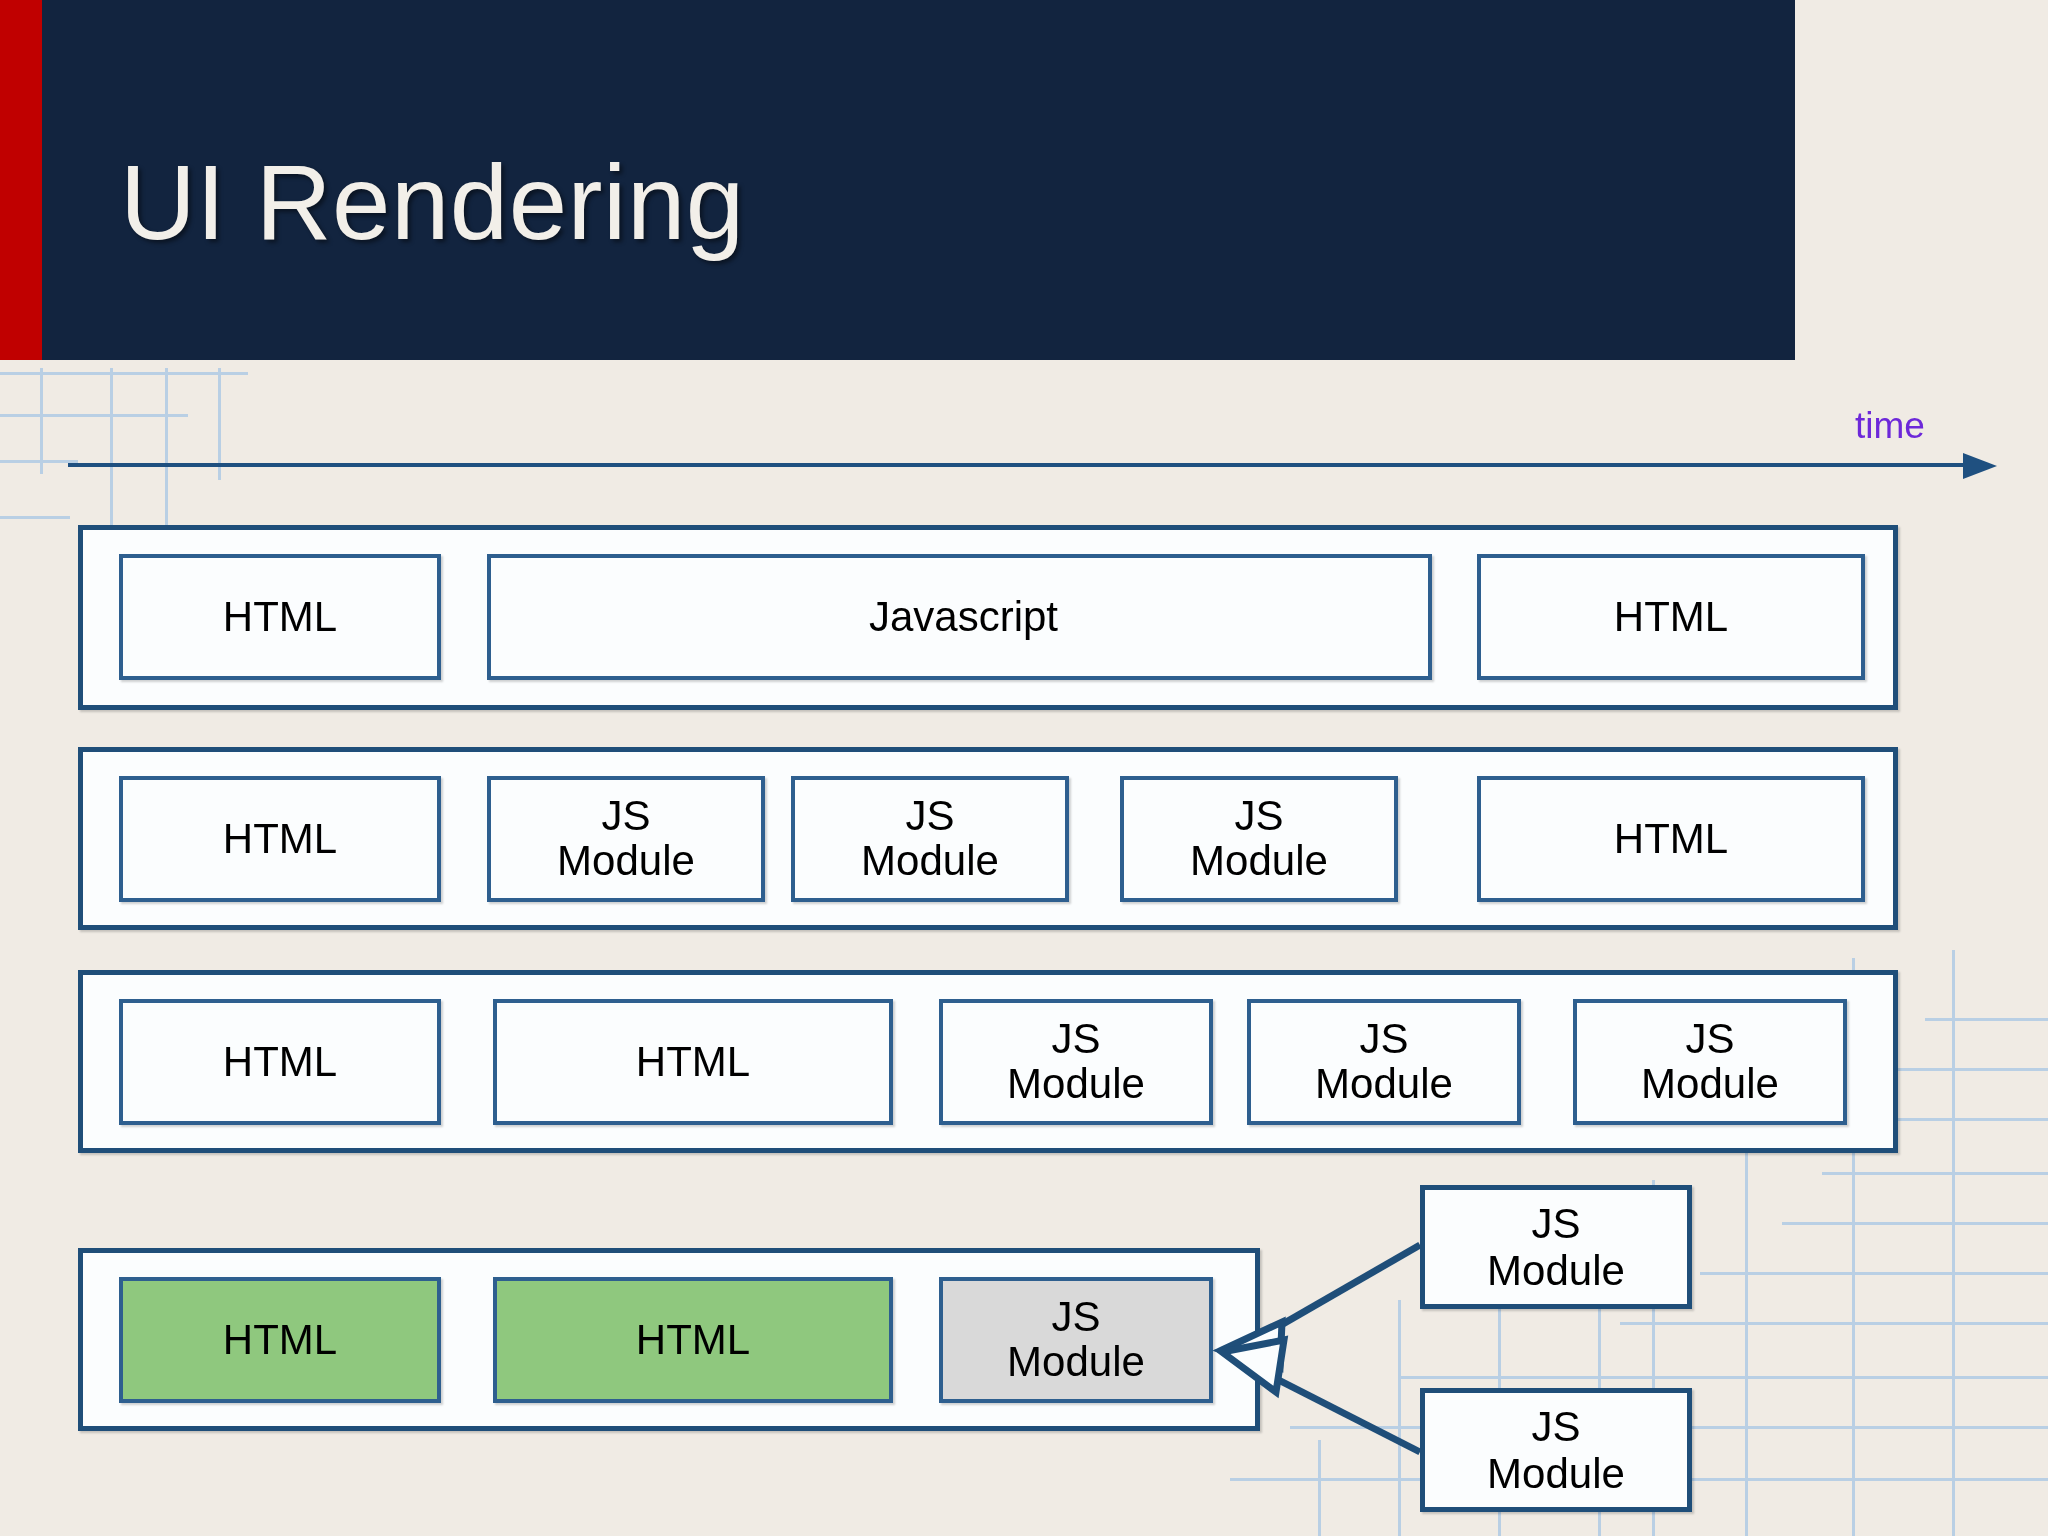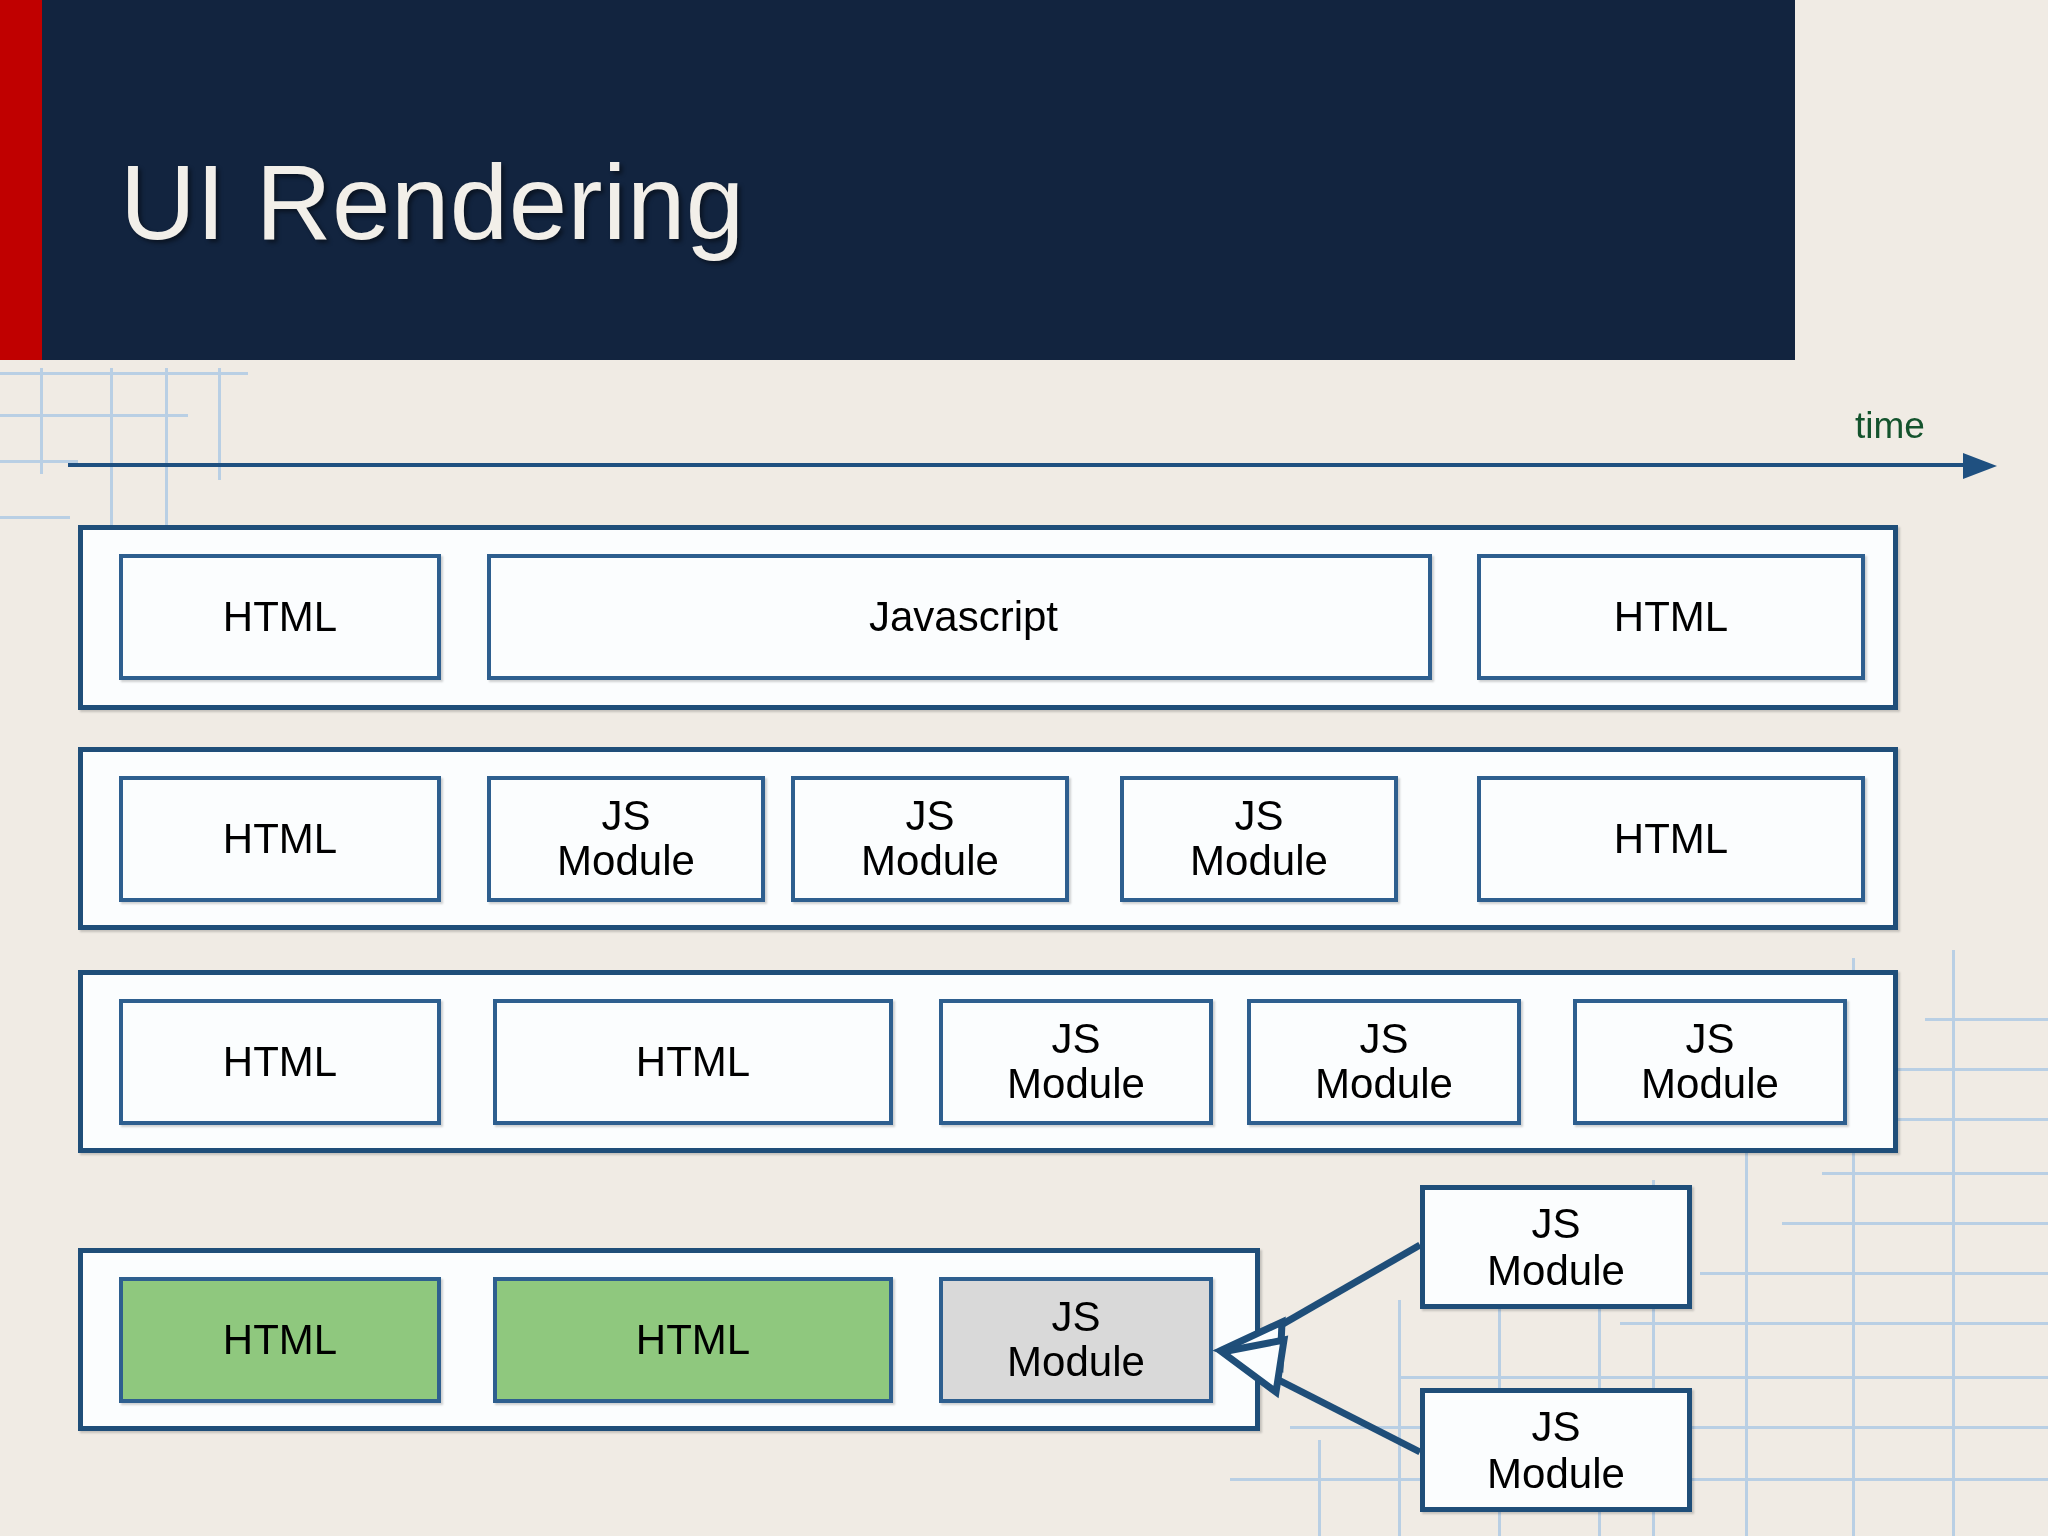--- a/index.html
+++ b/index.html
@@ -80,21 +80,21 @@
     width: 0; height: 0;
     border-top: 13px solid transparent;
     border-bottom: 13px solid transparent;
     border-left: 34px solid #1f5080;
   }
   #time-label {
     position: absolute;
     left: 1855px;
     top: 405px;
     font-size: 37px;
-    color: #14532d;
+    color: #6d28d9;
   }
 
   
   .row-frame {
     position: absolute;
     box-sizing: border-box;
     background: #fbfdfe;
     border: 5px solid #1f4e79;
     box-shadow: 2px 2px 2px rgba(0,0,0,0.18);
   }

